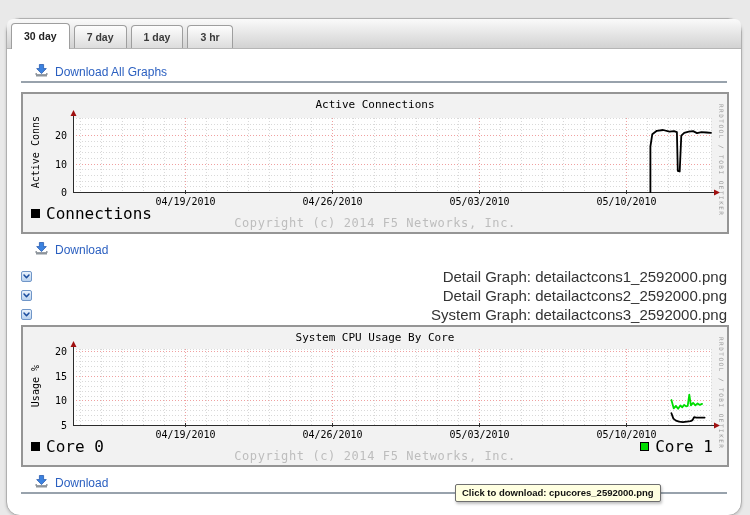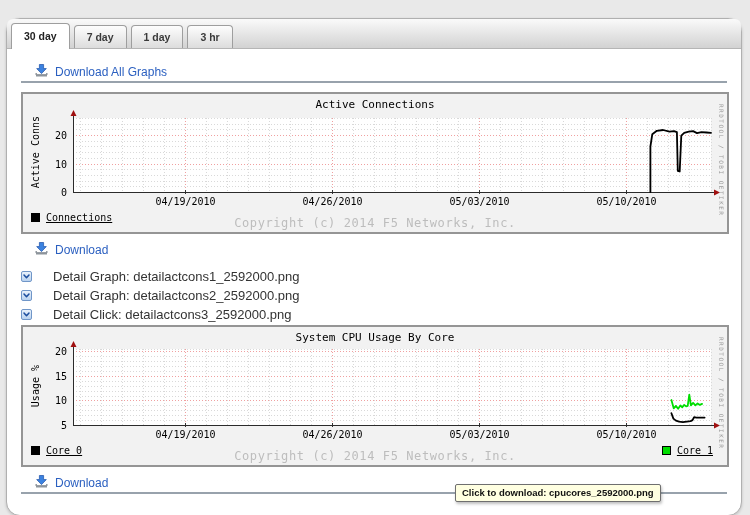--- a/index.html
+++ b/index.html
@@ -38,35 +38,35 @@
                background:#f2f2f2; margin-top:9px; cursor:pointer; }
   .graph-box svg.plot-svg { position:absolute; left:0; top:0; }
   .graph-title { position:absolute; top:4px; left:0; width:100%; text-align:center;
                  font-family:"DejaVu Sans Mono", monospace; font-size:11px; color:#000; }
   .graph-ylabel { position:absolute; left:7px;
                   writing-mode:vertical-rl; transform:rotate(180deg);
                   font-family:"DejaVu Sans Mono", monospace; font-size:10px; color:#000; }
   [data-chart="0"] .graph-ylabel { top:22px; }
   [data-chart="1"] .graph-ylabel { top:38px; }
   .legend { position:absolute; bottom:9px; display:flex; align-items:center; gap:6px;
-            font-family:"DejaVu Sans Mono", monospace; font-size:10px; color:#000;text-decoration:underline; }
+            font-family:"DejaVu Sans Mono", monospace; font-size:16px; color:#000; }
   .legend-left { left:8px; }
   .legend-right { right:14px; }
   .swatch { display:inline-block; width:9px; height:9px; border:1px solid #000; }
   .copyright { position:absolute; bottom:2px; left:0; width:100%; text-align:center;
                font-family:"DejaVu Sans Mono", monospace; font-size:12px; color:#bdbdbd;
                letter-spacing:.6px; }
   .watermark { position:absolute; top:10px; right:2px;
                writing-mode:vertical-rl; font-family:"DejaVu Sans Mono", monospace;
                font-size:6px; letter-spacing:1.5px; color:#9a9a9a; }
 
   
   .detail-list { margin:11px 0 0 0; }
-  .detail-row { display:flex; align-items:center; gap:21px; margin-top:6px;
-                font-size:13px; color:#333; cursor:pointer; height:13px; }
+  .detail-row { display:flex; align-items:center; gap:9px; margin-top:6px;
+                font-size:15px; color:#333; cursor:pointer; height:13px;justify-content:space-between; }
   .detail-row:first-child { margin-top:0; }
   .chev-box { display:inline-flex; align-items:center; justify-content:center;
               width:11px; height:11px; border:1px solid #7096c8; border-radius:2px;
               background:linear-gradient(#eaf2fb,#b9d2ef); }
 
   
   .tooltip { position:absolute; left:455px; top:445px; z-index:10;
              background:#ffffe1; border:1px solid #6f6f6f; border-radius:2px;
              box-shadow:1px 2px 3px rgba(0,0,0,.25);
              padding:2px 6px 3px 6px; font-size:9.5px; font-weight:bold; color:#111;
@@ -202,21 +202,21 @@
             </svg>
         </span>
         <span>Detail Graph: detailactcons2_2592000.png</span>
       </div>
       <div class="detail-row">
         <span class="chev-box">
           <svg width="9" height="9" viewBox="0 0 9 9">
               <polyline points="2,3 4.5,5.8 7,3" fill="none" stroke="#1d4e9e" stroke-width="1.5" stroke-linecap="round" stroke-linejoin="round"></polyline>
             </svg>
         </span>
-        <span>Detail Click: detailactcons3_2592000.png</span>
+        <span>System Graph: detailactcons3_2592000.png</span>
       </div>
     </div>
 
     <div class="graph-box" data-chart="1" style="margin-top:4px;">
       <svg class="plot-svg" width="704" height="138" viewBox="0 0 704 138">
           <rect x="50" y="22" width="638" height="76" fill="#ffffff"></rect>
           <g shape-rendering="crispEdges">
             <line x1="57.5" y1="22" x2="57.5" y2="98" stroke="#d9d9d9" stroke-dasharray="1,2"></line>
             <line x1="78.5" y1="22" x2="78.5" y2="98" stroke="#d9d9d9" stroke-dasharray="1,2"></line>
             <line x1="99.5" y1="22" x2="99.5" y2="98" stroke="#d9d9d9" stroke-dasharray="1,2"></line>

